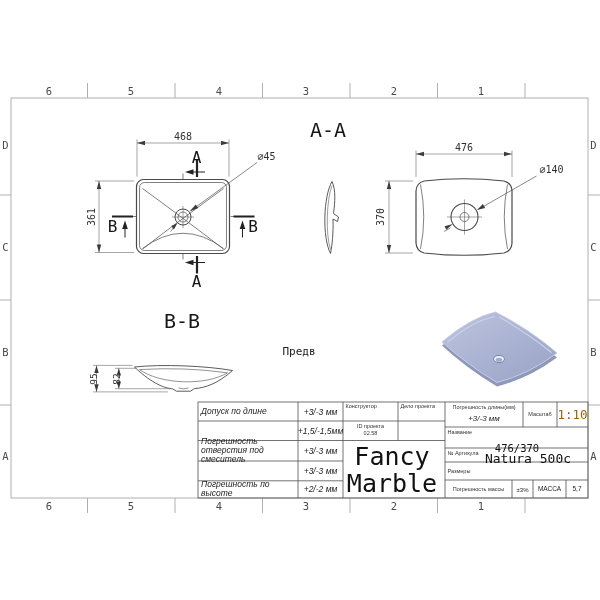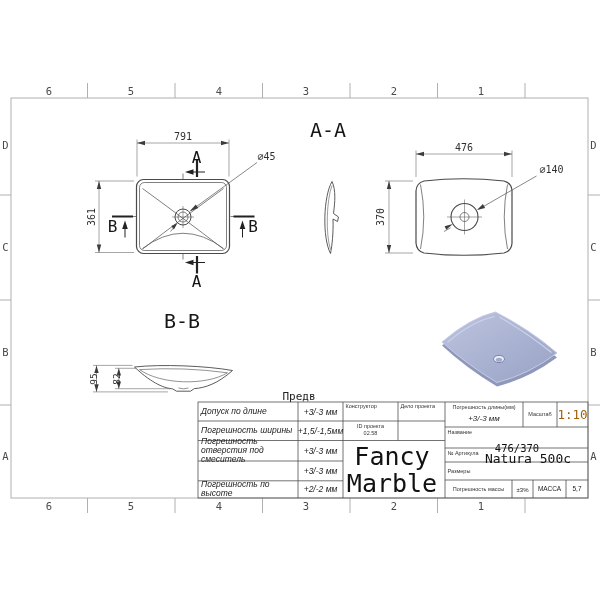--- a/index.html
+++ b/index.html
@@ -7,21 +7,21 @@
          font-family:"DejaVu Sans Mono",monospace;}
   svg.lines{position:absolute;left:0;top:0;}
   
   .t{position:absolute;transform:translate(-50%,-50%);white-space:nowrap;color:#2b2b2b;line-height:1;}
   .rot{transform:translate(-50%,-50%) rotate(-90deg);}
   .m{font-size:10.5px;color:#4a4a4a;}                 
   .dim{font-size:10px;color:#303030;}                 
   .dims{font-size:9.5px;color:#303030;}
   .cut{font-size:16px;color:#161616;}                 
   .vt{font-size:20px;color:#161616;}                  
-  .prev{font-size:11px;color:#222;margin-top:45px;}
+  .prev{font-size:11px;color:#222;}
   .ru{font-family:"Liberation Sans",sans-serif;font-style:italic;color:#222;}
   .lbl{position:absolute;font-family:"Liberation Sans",sans-serif;font-size:5.5px;color:#333;
        white-space:nowrap;line-height:1;}
   .sm{font-family:"Liberation Sans",sans-serif;}
   .cell{position:absolute;display:flex;align-items:center;}
   .tol-lbl{left:201px;width:94px;font-size:8.5px;line-height:1.08;white-space:normal;}
   .tol-val{left:299px;width:43px;font-size:8.5px;justify-content:center;text-align:center;white-space:nowrap;}
   .company{font-size:25px;color:#111;}
   .name{font-size:13px;color:#111;margin-top:20px;}
   .sizes{font-size:10.5px;color:#111;}
@@ -174,38 +174,37 @@
   <span class="t m" style="left:5.5px;top:456px">A</span>
   <span class="t m" style="left:593.5px;top:145px">D</span>
   <span class="t m" style="left:593.5px;top:247px">C</span>
   <span class="t m" style="left:593.5px;top:352px">B</span>
   <span class="t m" style="left:593.5px;top:456px">A</span>
 
   <span class="t vt" style="left:328px;top:130px">A-A</span>
   <span class="t vt" style="left:182px;top:320.5px">B-B</span>
   <span class="t prev" style="left:299px;top:350.5px">Предв</span>
 
-  <span class="t dim" style="left:183px;top:136.5px">791</span>
+  <span class="t dim" style="left:183px;top:136.5px">468</span>
   <span class="t dim rot" style="left:92px;top:216.5px">361</span>
   <span class="t dim" style="left:266.5px;top:157px">⌀45</span>
   <span class="t cut" style="left:196.5px;top:158px">A</span>
   <span class="t cut" style="left:196.5px;top:281.5px">A</span>
   <span class="t cut" style="left:112.5px;top:226.5px">B</span>
   <span class="t cut" style="left:253px;top:226.5px">B</span>
 
   <span class="t dim" style="left:464px;top:147.5px">476</span>
   <span class="t dim rot" style="left:380.5px;top:217px">370</span>
   <span class="t dim" style="left:551.5px;top:170px">⌀140</span>
 
   <span class="t dims rot" style="left:94px;top:378.5px">95</span>
   <span class="t dims rot" style="left:116.5px;top:378.5px">82</span>
 
   <div class="cell tol-lbl ru" style="top:402px;height:19px">Допуск по длине</div>
   <div class="cell tol-val ru" style="top:402px;height:19px">+3/-3 мм</div>
-  <div class="cell tol-lbl ru" style="top:421px;height:19.5px">Погрешность ширины</div>
   <div class="cell tol-val ru" style="top:421px;height:19.5px">+1,5/-1,5мм</div>
   <div class="cell tol-lbl ru" style="top:440.5px;height:20.5px">Погрешность отверстия под смеситель</div>
   <div class="cell tol-val ru" style="top:440.5px;height:20.5px">+3/-3 мм</div>
   <div class="cell tol-val ru" style="top:461px;height:19.8px">+3/-3 мм</div>
   <div class="cell tol-lbl ru" style="top:480.8px;height:17.2px">Погрешность по высоте</div>
   <div class="cell tol-val ru" style="top:480.8px;height:17.2px">+2/-2 мм</div>
 
   <span class="lbl" style="left:345.5px;top:404px">Конструктор</span>
   <span class="lbl" style="left:400.5px;top:404px">Дело проекта</span>
   <span class="t sm" style="left:370.5px;top:426.5px;font-size:5.5px;color:#333">ID проекта</span>

